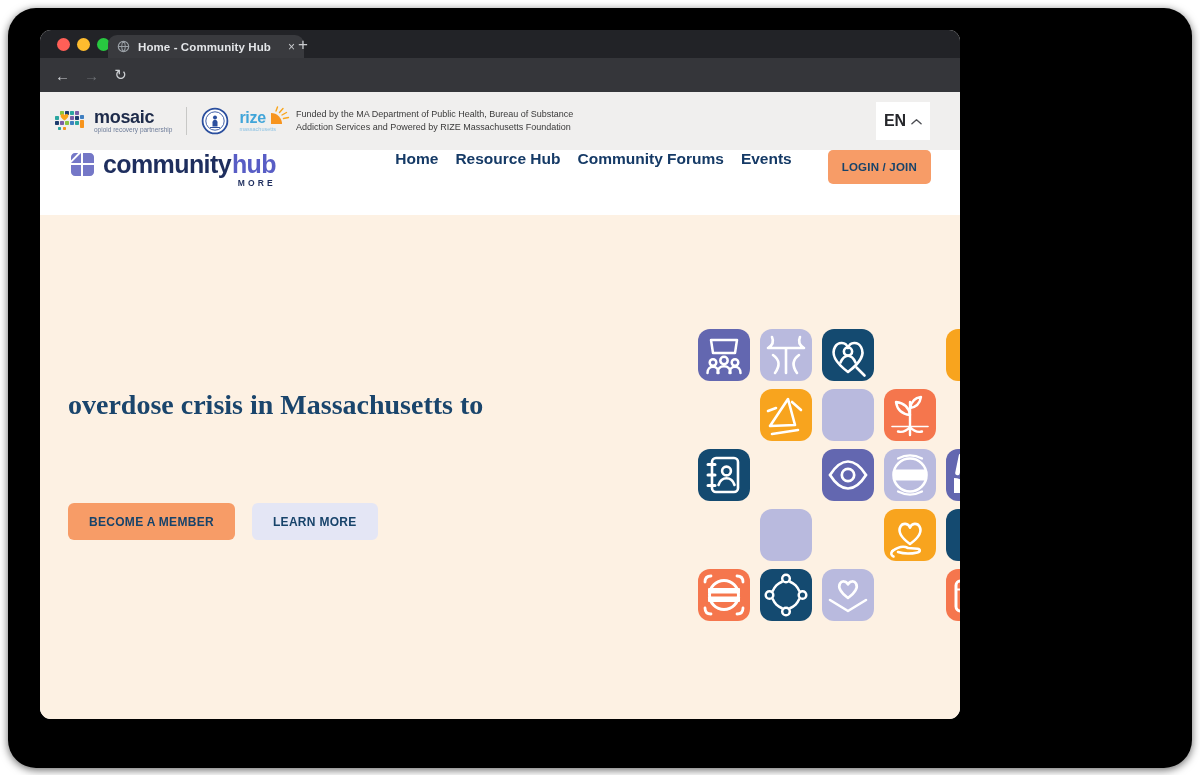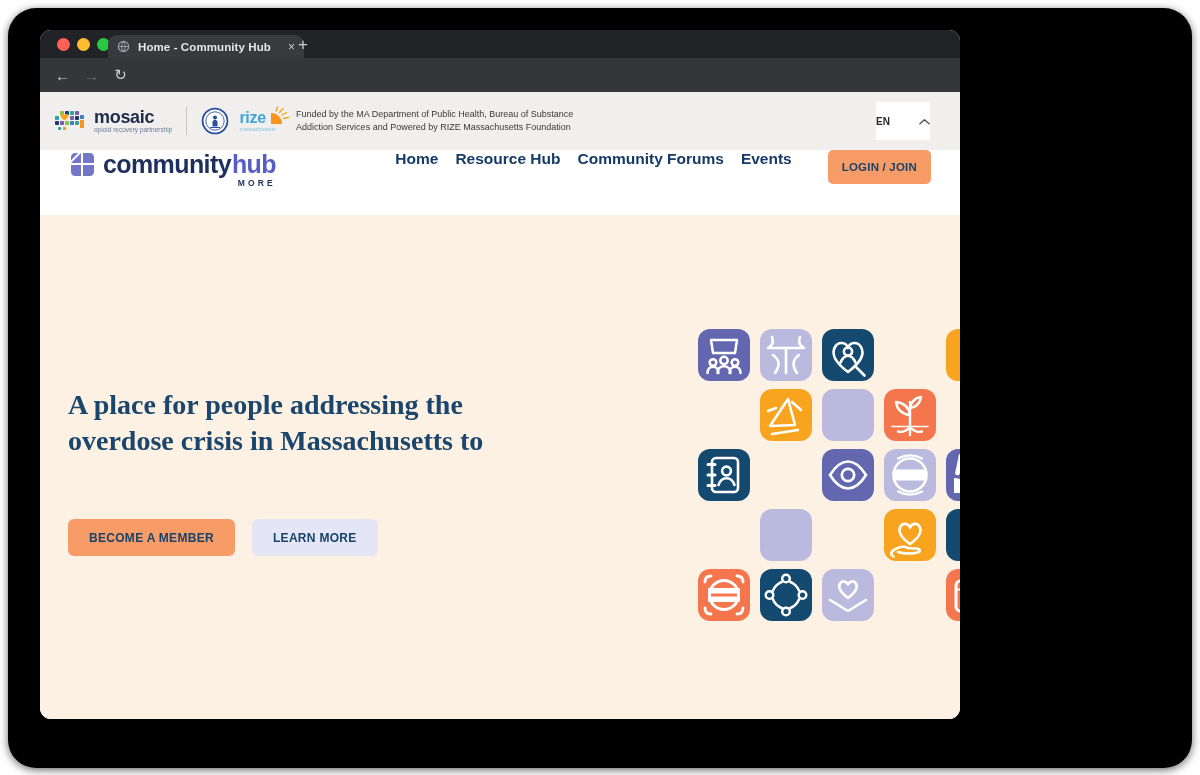--- a/index.html
+++ b/index.html
@@ -39,43 +39,43 @@
   .mosaic-name{font-size:18px;font-weight:800;color:#1e2b4a;letter-spacing:-.3px}
   .mosaic-tag{font-size:6.5px;color:#6d7c99;margin-top:1px}
   .bdivider{width:1px;height:28px;background:#c8c8c6;margin:0 14px}
   .seal{margin-right:10px}
   .rize{line-height:1;position:relative;margin-right:4px}
   .rize-name{font-size:16px;font-weight:bold;color:#41a5d9;letter-spacing:-.3px}
   .rize-sub{font-size:5.5px;color:#8fc3e3;margin-top:1px}
   .rize-sun{position:absolute;left:30px;top:-6px}
   .funding{margin-left:16px;font-size:9px;color:#3a3a3a;line-height:13px}
   .en{position:absolute;right:30px;top:10px;width:54px;height:38px;background:#fff;
-      display:flex;align-items:center;justify-content:space-between;gap:5px;
-      font-weight:bold;font-size:10px;color:#26272b}
+      display:flex;align-items:center;justify-content:center;gap:5px;
+      font-weight:bold;font-size:16px;color:#26272b}
 
   
   .navbar{height:65px;background:#fff;display:flex;align-items:flex-start;padding:0 29px}
   .brand{display:flex;align-items:center;gap:7px}
   .brand-word{font-size:25px;font-weight:800;letter-spacing:-.6px;color:#1e2e5e}
   .hubwrap{position:relative;display:inline-block}
   .brand-hub{font-size:25px;font-weight:800;letter-spacing:-.6px;color:#585dc5}
   .brand-beta{position:absolute;right:0;bottom:-9px;font-size:8.5px;font-weight:bold;
               letter-spacing:3.2px;color:#1e2e5e}
   .navlinks{margin-left:auto;display:flex;align-items:center;gap:17px}
   .navlink{font-size:15.5px;font-weight:bold;color:#153a66;text-decoration:none}
   .login{margin-left:36px;background:#f79c67;color:#17436a;font-weight:bold;font-size:11.5px;
          padding:0 14px;height:34px;display:flex;align-items:center;border-radius:5px;letter-spacing:.2px}
 
   
   .hero{height:504px;background:#fdf1e3;position:relative}
   .headline{position:absolute;left:28px;top:172px;width:490px;
             font-family:"Liberation Serif",serif;font-weight:bold;
             font-size:28px;line-height:36px;color:#1a456c}
   .headline span{display:block}
-  .ctas{position:absolute;left:28px;top:304px;display:flex;gap:17px}
+  .ctas{position:absolute;left:28px;top:288px;display:flex;gap:17px}
   .cta{height:37px;border-radius:6px;display:flex;align-items:center;justify-content:center;
        font-size:12px;font-weight:bold;color:#17436a;padding:0 21px;letter-spacing:.3px}
   .cta-primary{background:#f79c67}
   .cta-secondary{background:#e4e6f5}
 
   .tile-grid{position:absolute;left:658px;top:114px;display:grid;
              grid-template-columns:repeat(6,52px);grid-auto-rows:52px;column-gap:10px;row-gap:8px}
   .tile{border-radius:12px;overflow:hidden}
   .tile svg{width:52px;height:52px;display:block}
 </style>
@@ -184,21 +184,20 @@
       <a class="navlink">Home</a>
       <a class="navlink">Resource Hub</a>
       <a class="navlink">Community Forums</a>
       <a class="navlink">Events</a>
     </div>
     <div class="login">LOGIN / JOIN</div>
   </div>
 
   <div class="hero">
     <h1 class="headline" style="margin:0;font-weight:bold">
-      <span>A place for people addressing the</span>
       <span>overdose crisis in Massachusetts to</span>
     </h1>
     <div class="ctas">
       <div class="cta cta-primary">BECOME A MEMBER</div>
       <div class="cta cta-secondary">LEARN MORE</div>
     </div>
     <div class="tile-grid">
         <div class="tile" style="grid-row-start: 1; grid-column-start: 1; background: rgb(99, 103, 176); --tile: #6367b0;">
           <svg viewBox="0 0 52 52">
     <g fill="none" stroke="#fff" stroke-width="2.5" stroke-linecap="round" stroke-linejoin="round">

